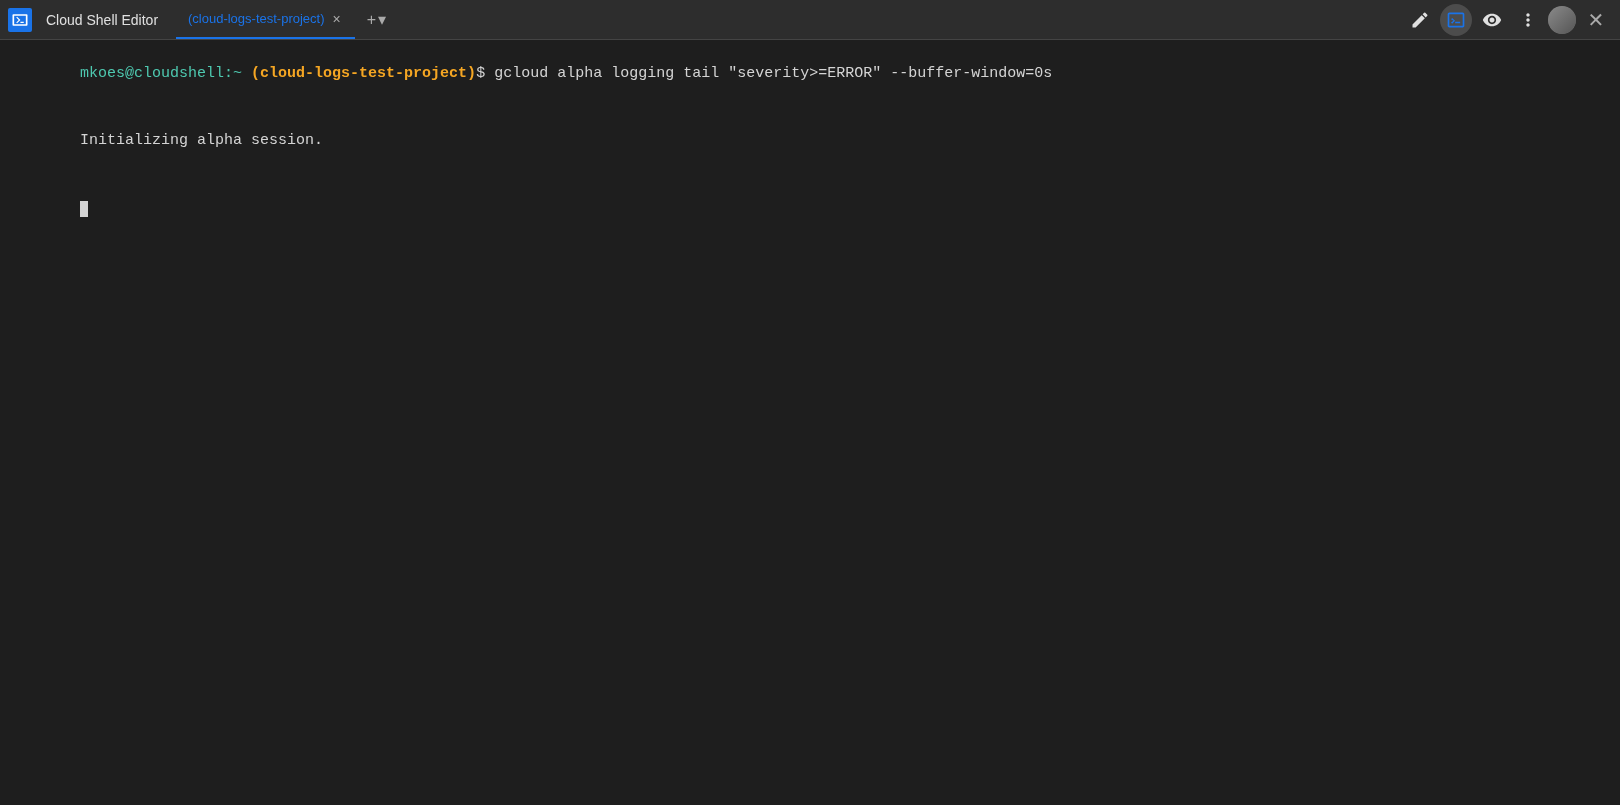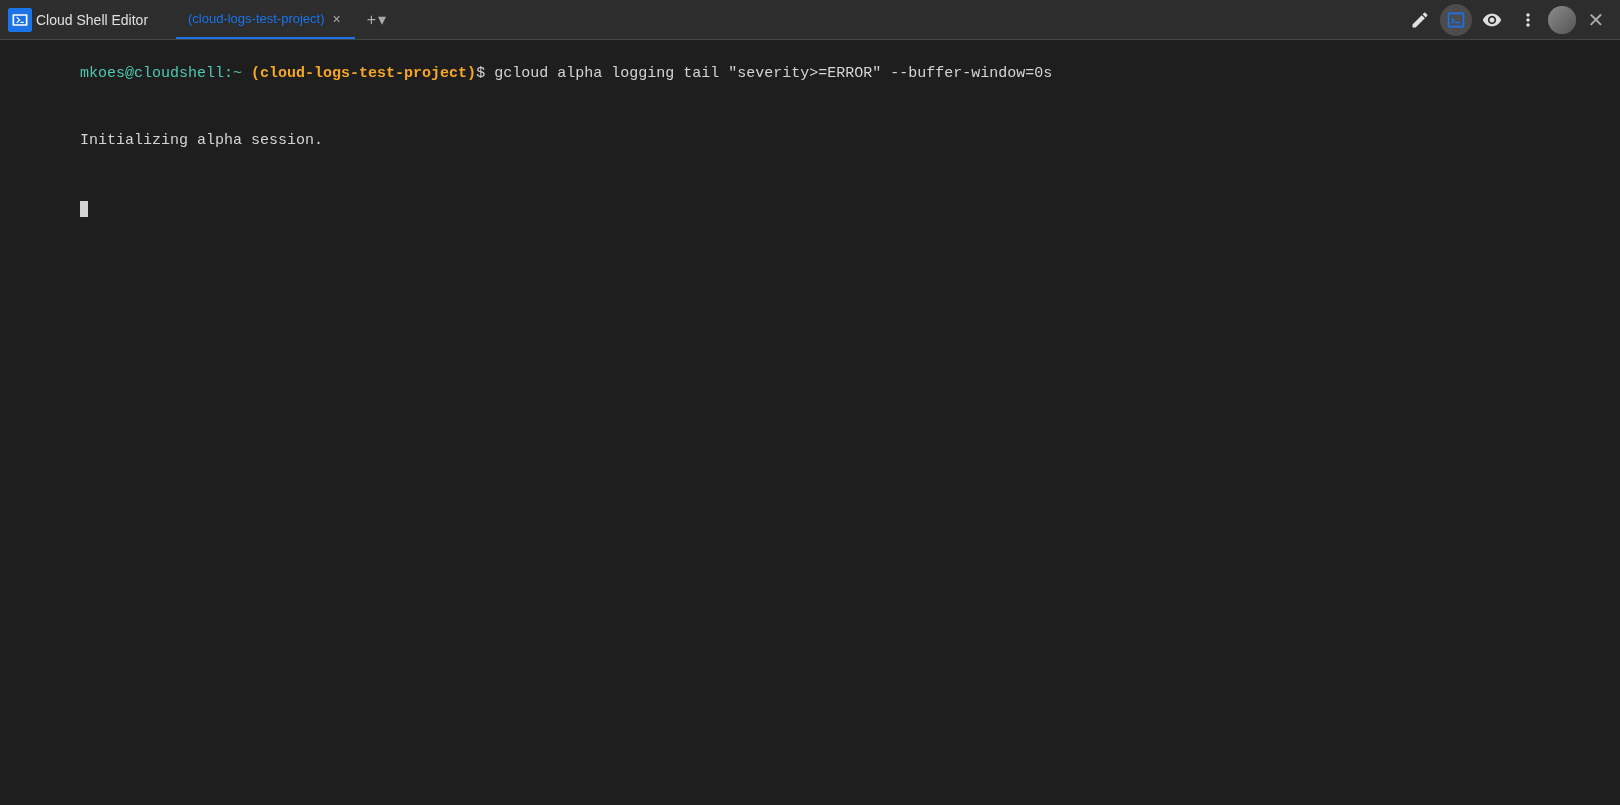--- a/index.html
+++ b/index.html
@@ -23,21 +23,21 @@
       height: 40px;
       background: #2d2d2d;
       border-bottom: 1px solid #444;
       padding: 0 8px;
       gap: 8px;
     }
 
     .app-logo {
       display: flex;
       align-items: center;
-      gap: 4px;
+      gap: 14px;
       min-width: 160px;
     }
 
     .logo-icon {
       width: 24px;
       height: 24px;
       background: #1a73e8;
       border-radius: 2px;
       display: flex;
       align-items: center;

